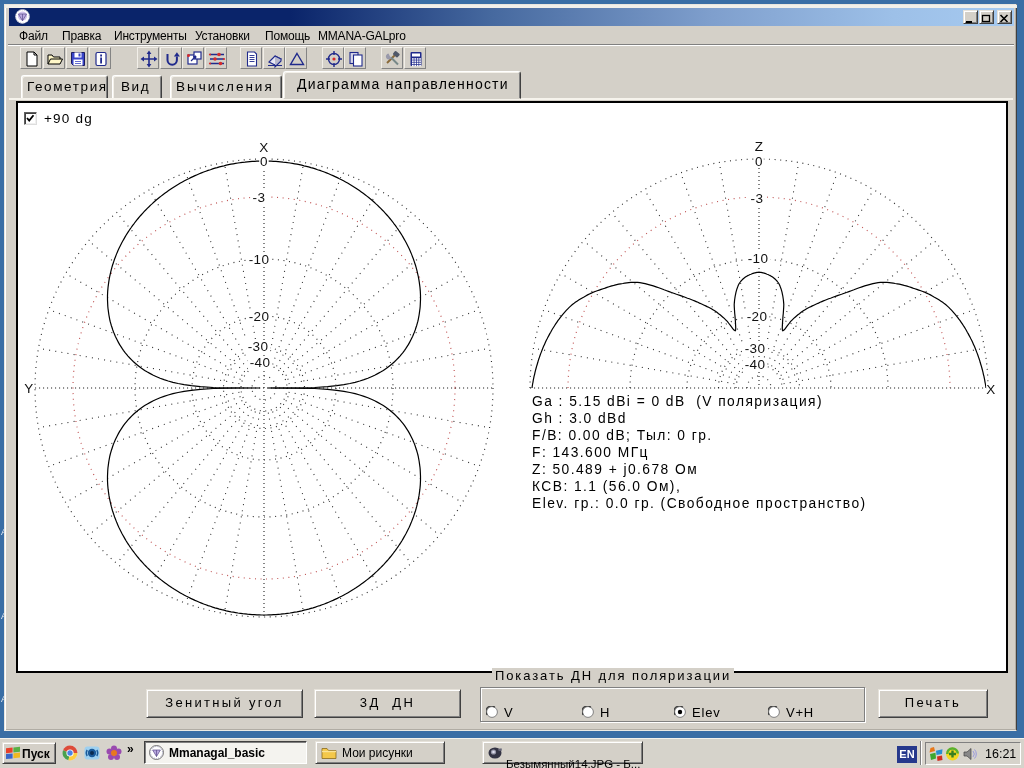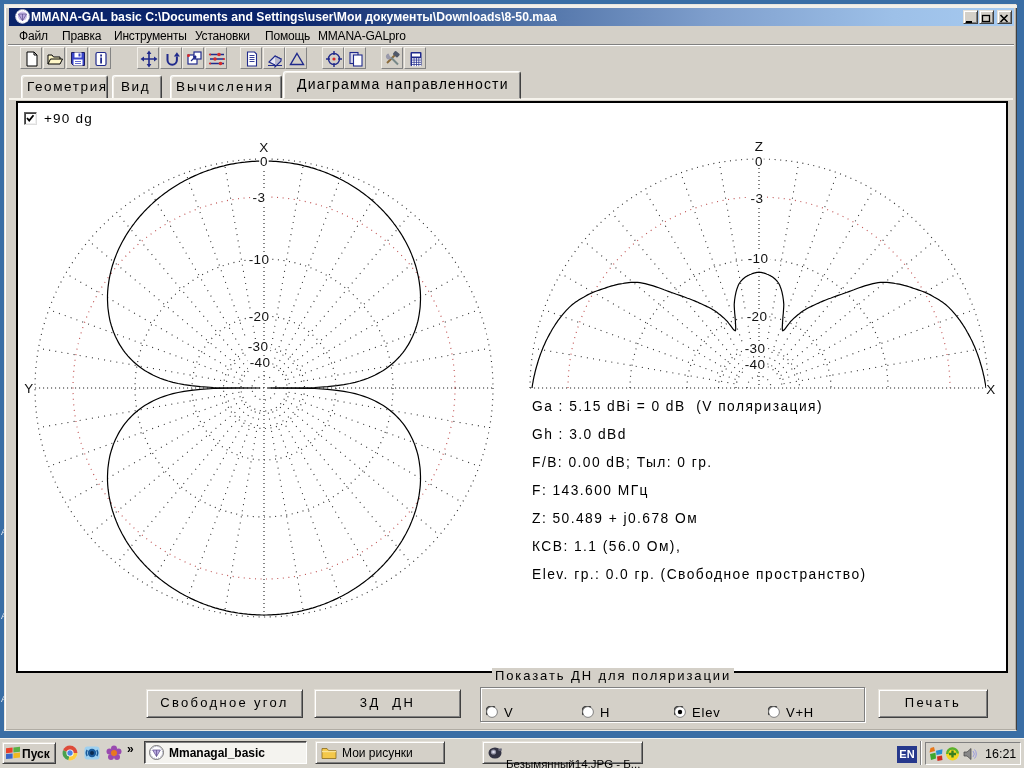--- a/index.html
+++ b/index.html
@@ -15,21 +15,20 @@
 <div class="abs" style="left:4px;top:4px;width:1013px;height:727px;background:#d4d0c8;border:1px solid;border-color:#e9e6df #404040 #eceae4 #e9e6df;box-shadow:inset 1px 1px 0 #fff, inset -1px -1px 0 #b0aca4;"></div>
 <div class="abs" style="left:5px;top:5px;width:1012px;height:3px;background:#f2f0ea;"></div>
 <div class="abs" style="left:9px;top:8px;width:1005px;height:18px;background:linear-gradient(90deg,#0a246a 0%,#0a246a 28%,#46699f 48%,#7f9fcd 70%,#9dc0e8 88%,#a6caf0 100%);">
 <svg class="abs" style="left:6px;top:1px" width="15" height="15" viewBox="0 0 15 15">
 <circle cx="7.5" cy="7.5" r="7.2" fill="#fff"></circle>
 <circle cx="7.5" cy="7.5" r="6.8" fill="none" stroke="#8888aa" stroke-width="1" stroke-dasharray="1 1.4"></circle>
 <circle cx="7.5" cy="7" r="4.6" fill="#cfc2ec"></circle>
 <path d="M3.4 5 L11.6 5 L7.5 11.8 Z" fill="#b9a8e0" stroke="#5a4a8a" stroke-width="0.7"></path>
 <path d="M7.5 5 L7.5 11.8" stroke="#5a4a8a" stroke-width="0.7"></path>
 </svg>
-<span class="abs" style="left:22px;top:2px;color:#fff;font-size:12.2px;font-weight:bold;white-space:nowrap;">MMANA-GAL basic C:\Documents and Settings\user\Мои документы\Downloads\8-50.maa</span>
 </div>
 <div class="abs btn" style="left:963px;top:10px;width:15px;height:14px;"><svg width="13" height="12">
       <rect x="2" y="8" width="6" height="2" fill="#000"></rect>
     </svg></div>
 <div class="abs btn" style="left:979px;top:10px;width:15px;height:14px;"><svg width="13" height="12">
       <rect x="2.5" y="2.5" width="7" height="6" fill="none" stroke="#000" stroke-width="1.3"></rect>
     </svg></div>
 <div class="abs btn" style="left:997px;top:10px;width:15px;height:14px;"><svg width="13" height="12">
       <path d="M2.5 2 L9.5 9 M9.5 2 L2.5 9" stroke="#000" stroke-width="1.6"></path>
     </svg></div>
@@ -273,28 +272,28 @@
 <text x="758.0" y="263.0" font-size="13.5" letter-spacing="0.4" fill="#111" text-anchor="middle" font-family="Liberation Sans, sans-serif">-10</text>
 <rect x="744.8" y="310.0" width="24.5" height="13" fill="#fff"></rect>
 <text x="757.0" y="321.0" font-size="13.5" letter-spacing="0.4" fill="#111" text-anchor="middle" font-family="Liberation Sans, sans-serif">-20</text>
 <rect x="742.8" y="342.0" width="24.5" height="13" fill="#fff"></rect>
 <text x="755.0" y="353.0" font-size="13.5" letter-spacing="0.4" fill="#111" text-anchor="middle" font-family="Liberation Sans, sans-serif">-30</text>
 <rect x="742.8" y="358.0" width="24.5" height="13" fill="#fff"></rect>
 <text x="755.0" y="369.0" font-size="13.5" letter-spacing="0.4" fill="#111" text-anchor="middle" font-family="Liberation Sans, sans-serif">-40</text>
 <rect x="986.2" y="383.0" width="9.5" height="13" fill="#fff"></rect>
 <text x="991.0" y="394.0" font-size="13.5" letter-spacing="0.4" fill="#111" text-anchor="middle" font-family="Liberation Sans, sans-serif">X</text>
   </svg>
-<div class="abs" style="left:532px;top:393px;font-size:13.8px;letter-spacing:1.45px;line-height:28px;color:#000;z-index:3;white-space:pre;">Ga : 5.15 dBi = 0 dB  (V поляризация)
+<div class="abs" style="left:532px;top:393px;font-size:13.8px;letter-spacing:1.45px;line-height:17px;color:#000;z-index:3;white-space:pre;">Ga : 5.15 dBi = 0 dB  (V поляризация)
 Gh : 3.0 dBd
 F/B: 0.00 dB; Тыл: 0 гр.
 F: 143.600 МГц
 Z: 50.489 + j0.678 Ом
 КСВ: 1.1 (56.0 Ом),
 Elev. гр.: 0.0 гр. (Свободное пространство)</div>
-<div class="abs btn" style="left:146px;top:689px;width:157px;height:29px;text-align:center;line-height:25px;font-size:13px;letter-spacing:2.3px;z-index:3;">Свободное угол</div>
+<div class="abs btn" style="left:146px;top:689px;width:157px;height:29px;text-align:center;line-height:25px;font-size:13px;letter-spacing:2.3px;z-index:3;">Зенитный угол</div>
 <div class="abs btn" style="left:314px;top:689px;width:147px;height:29px;text-align:center;line-height:25px;font-size:13px;letter-spacing:2.3px;z-index:3;">3Д&nbsp;&nbsp;ДН</div>
 <div class="abs btn" style="left:878px;top:689px;width:110px;height:29px;text-align:center;line-height:25px;font-size:13px;letter-spacing:2.3px;z-index:3;">Печать</div>
 <div class="abs" style="left:480px;top:687px;width:385px;height:35px;border:1px solid #808080;box-shadow:1px 1px 0 #fff, inset 1px 1px 0 #fff;z-index:3;"></div>
 <span class="abs" style="left:492px;top:668px;font-size:13px;letter-spacing:1.9px;background:#d4d0c8;padding:0 3px;z-index:4;">Показать ДН для поляризации</span>
 <svg class="abs" style="left:486px;top:706px;z-index:4;" width="12" height="12">
     <circle cx="6" cy="6" r="5.4" fill="#fff" stroke="#808080" stroke-width="1"></circle>
     <path d="M1.2 8.8 A5.4 5.4 0 0 1 8.8 1.2" fill="none" stroke="#404040" stroke-width="1.3"></path>
   </svg>
 <span class="abs" style="left:504px;top:705px;font-size:13px;letter-spacing:0.8px;z-index:4;">V</span>
 <svg class="abs" style="left:582px;top:706px;z-index:4;" width="12" height="12">

